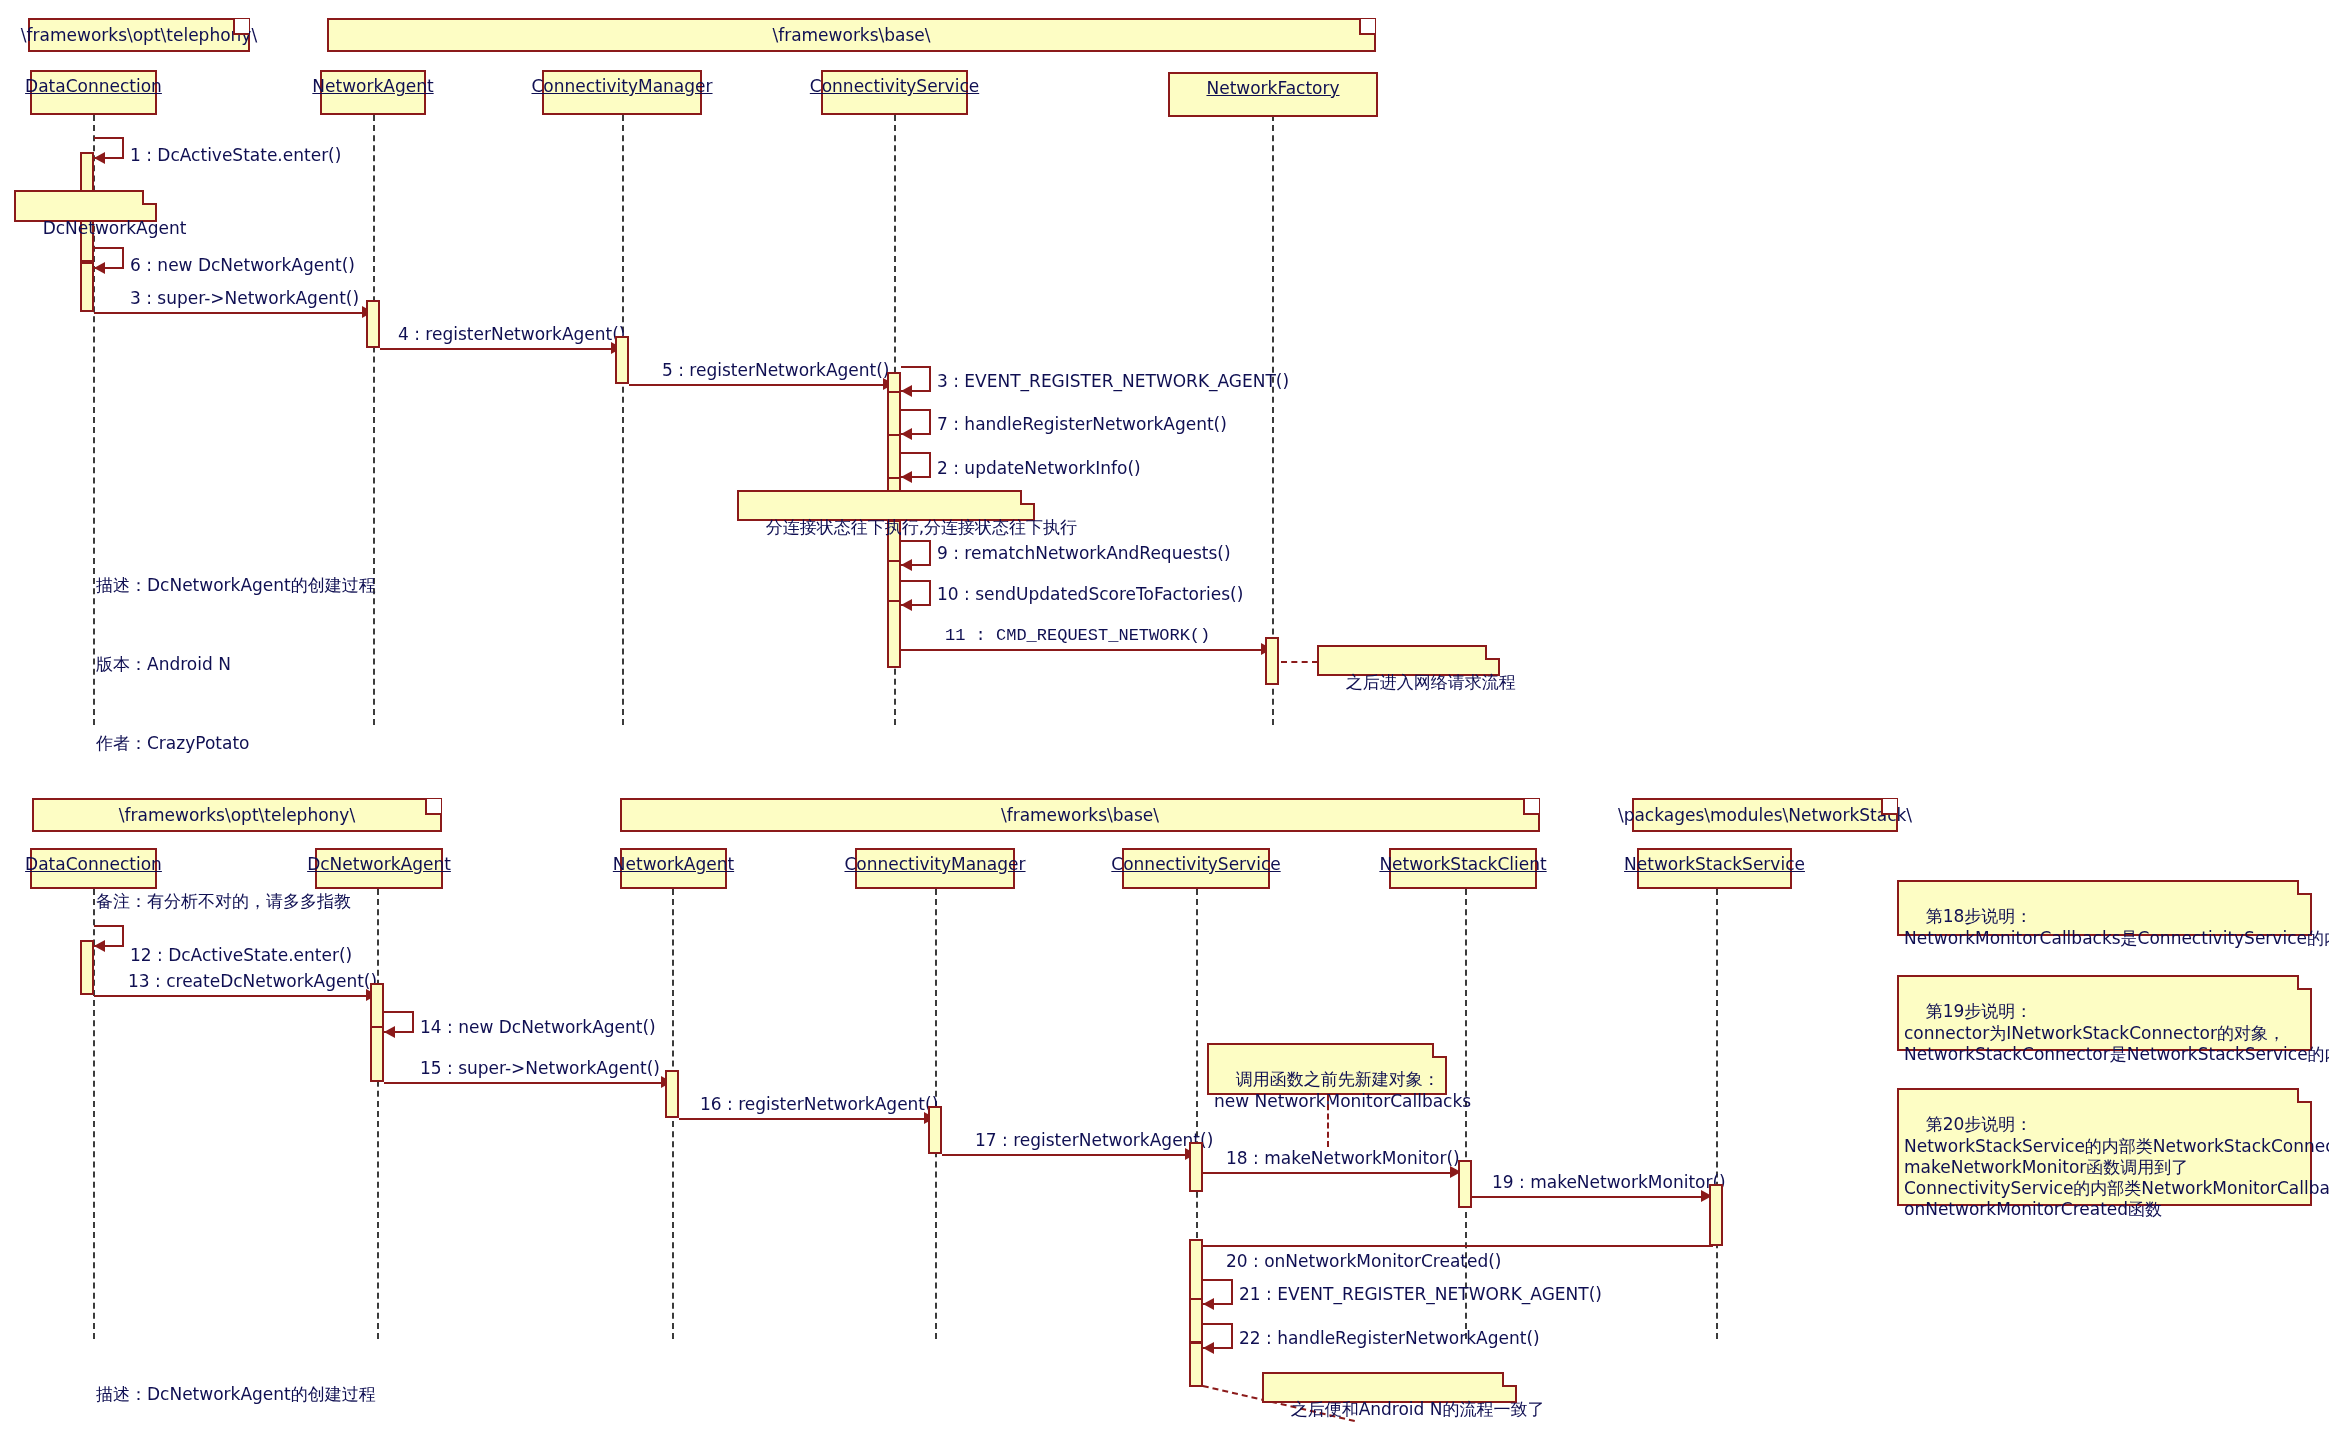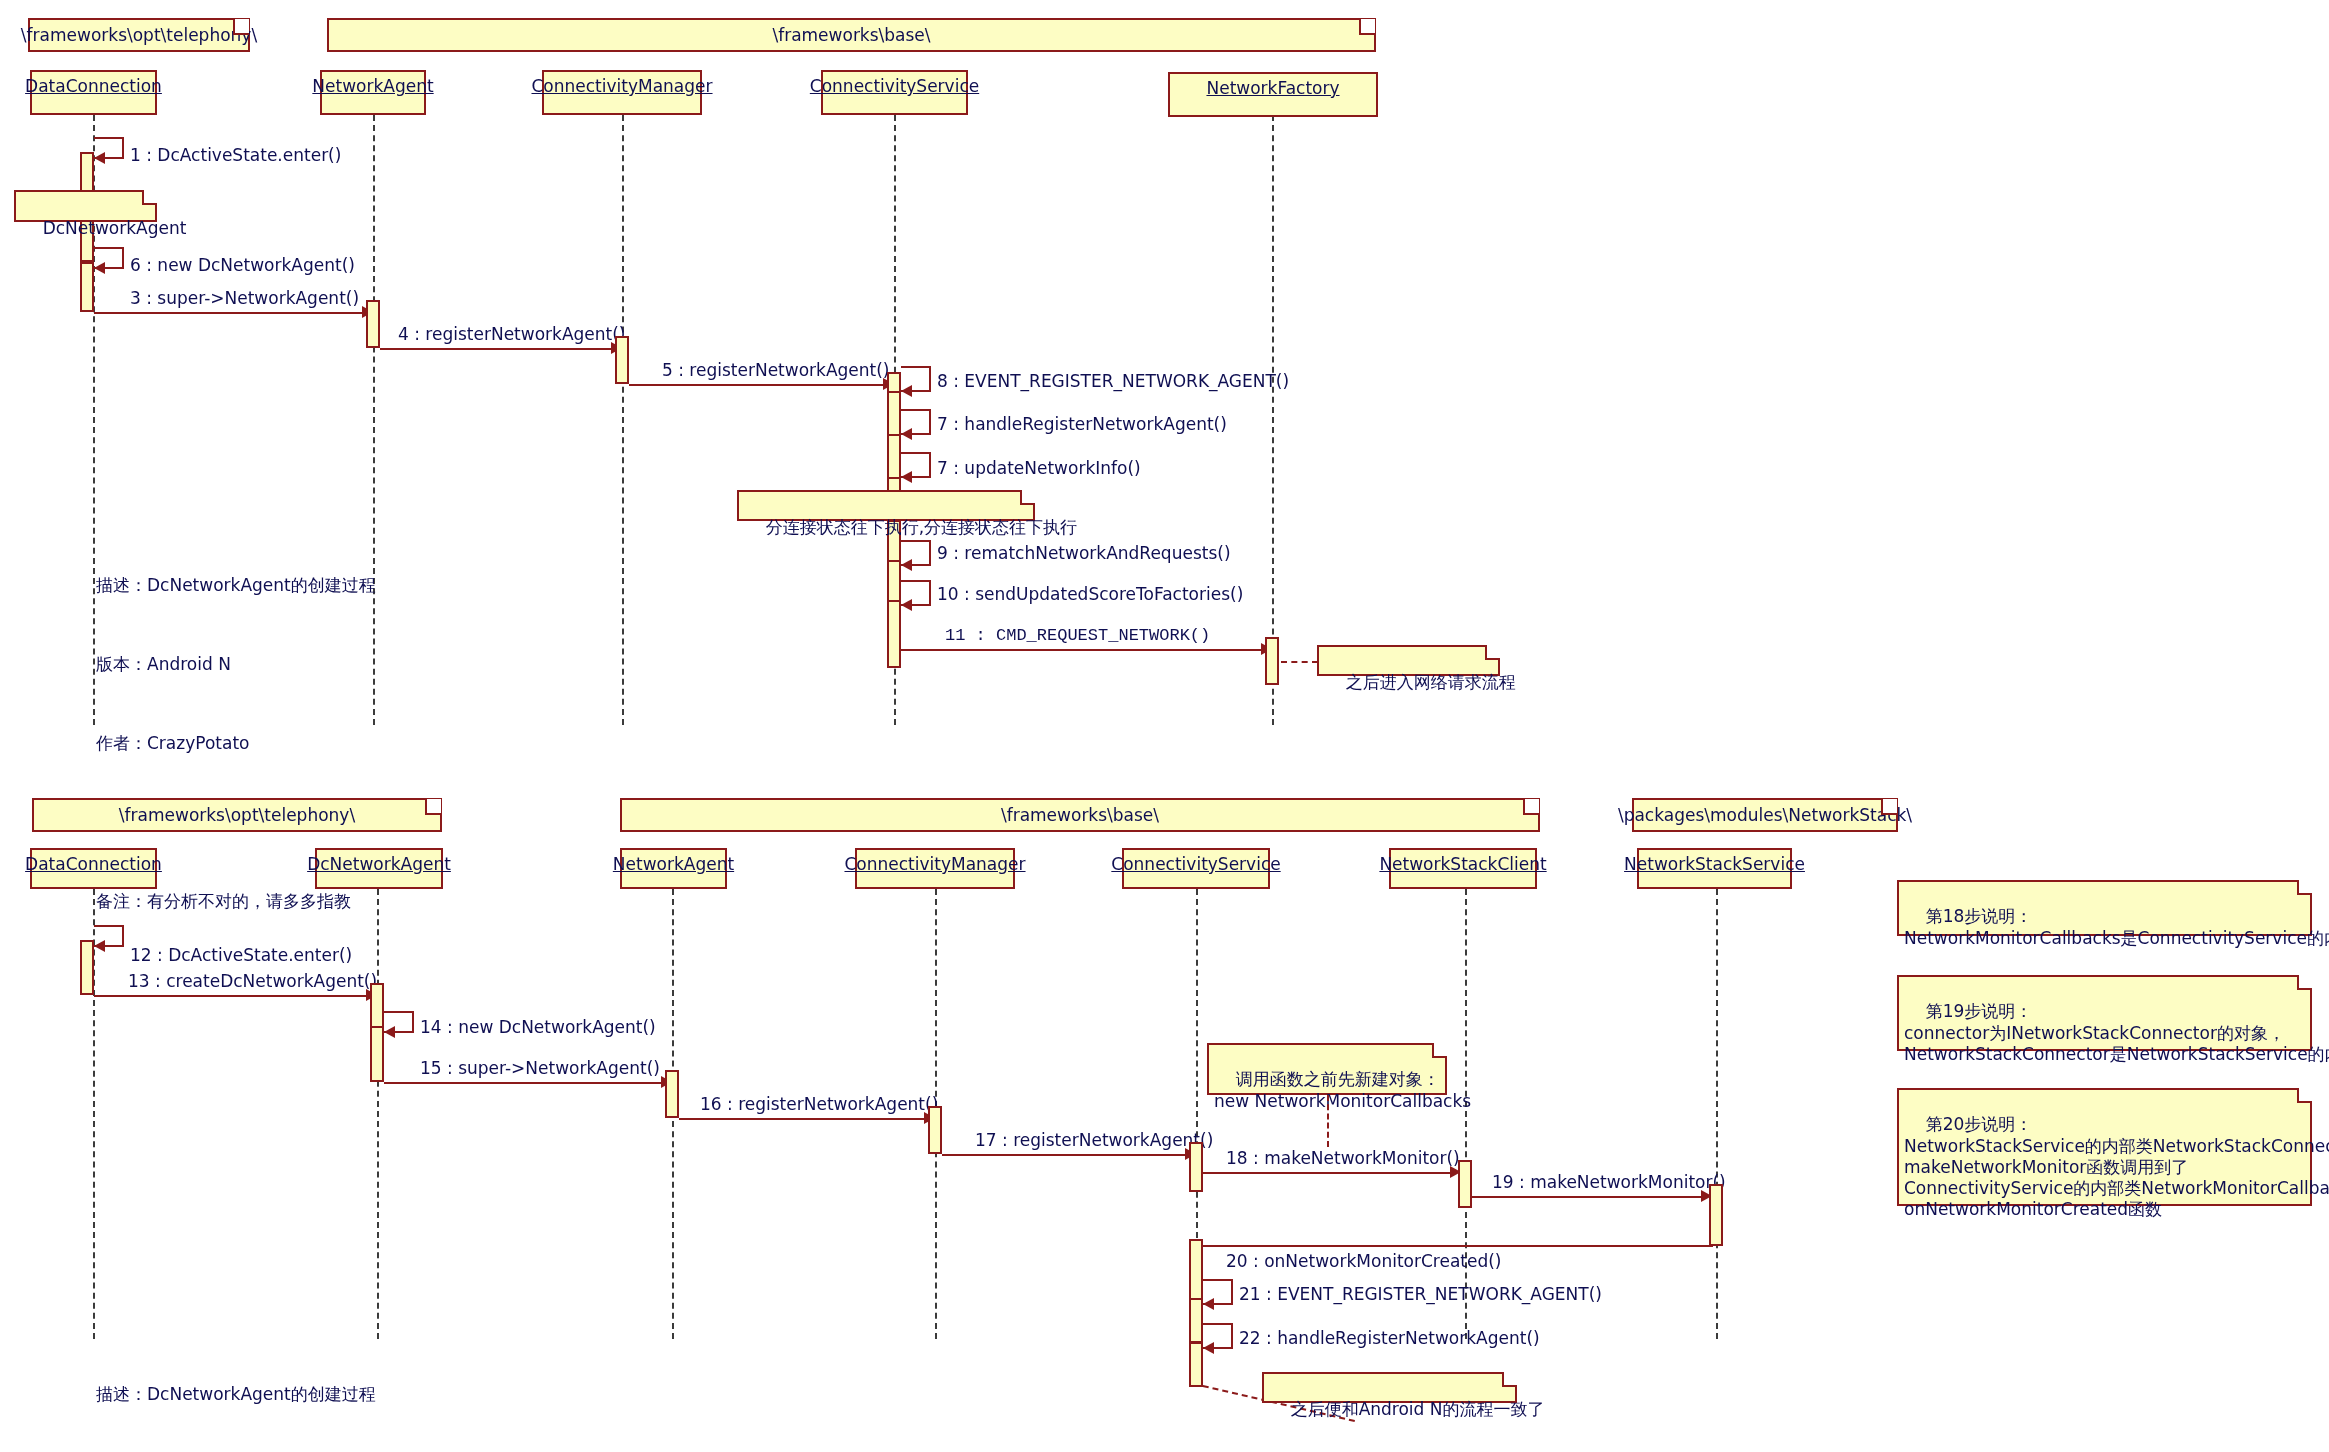--- a/index.html
+++ b/index.html
@@ -229,29 +229,29 @@
   <div class="act" style="left:887px; top:372px; height:46px;"></div>
   <div class="act" style="left:887px; top:391px; height:45px;"></div>
   <div class="act" style="left:887px; top:434px; height:45px;"></div>
   <div class="act" style="left:887px; top:477px; height:45px;"></div>
   <div class="act" style="left:887px; top:520px; height:58px;"></div>
   <div class="act" style="left:887px; top:560px; height:53px;"></div>
   <div class="act" style="left:887px; top:600px; height:68px;"></div>
 
   <div class="selfbox" style="left:901px; top:366px; width:30px; height:26px;"></div>
   <div class="arrowL" style="left:901px; top:385px;"></div>
-  <div class="msglabel" style="left:937px; top:373px;">8 : EVENT_REGISTER_NETWORK_AGENT()</div>
+  <div class="msglabel" style="left:937px; top:373px;">3 : EVENT_REGISTER_NETWORK_AGENT()</div>
 
   <div class="selfbox" style="left:901px; top:409px; width:30px; height:26px;"></div>
   <div class="arrowL" style="left:901px; top:428px;"></div>
   <div class="msglabel" style="left:937px; top:416px;">7 : handleRegisterNetworkAgent()</div>
 
   <div class="selfbox" style="left:901px; top:452px; width:30px; height:26px;"></div>
   <div class="arrowL" style="left:901px; top:471px;"></div>
-  <div class="msglabel" style="left:937px; top:460px;">7 : updateNetworkInfo()</div>
+  <div class="msglabel" style="left:937px; top:460px;">2 : updateNetworkInfo()</div>
 
   <div class="note" style="left:737px; top:490px; width:298px; height:31px; padding-top:4px;">
     <span>分连接状态往下执行,分连接状态往下执行</span>
     <i class="fold"></i>
   </div>
 
   <div class="selfbox" style="left:901px; top:540px; width:30px; height:26px;"></div>
   <div class="arrowL" style="left:901px; top:559px;"></div>
   <div class="msglabel" style="left:937px; top:545px;">9 : rematchNetworkAndRequests()</div>
 

